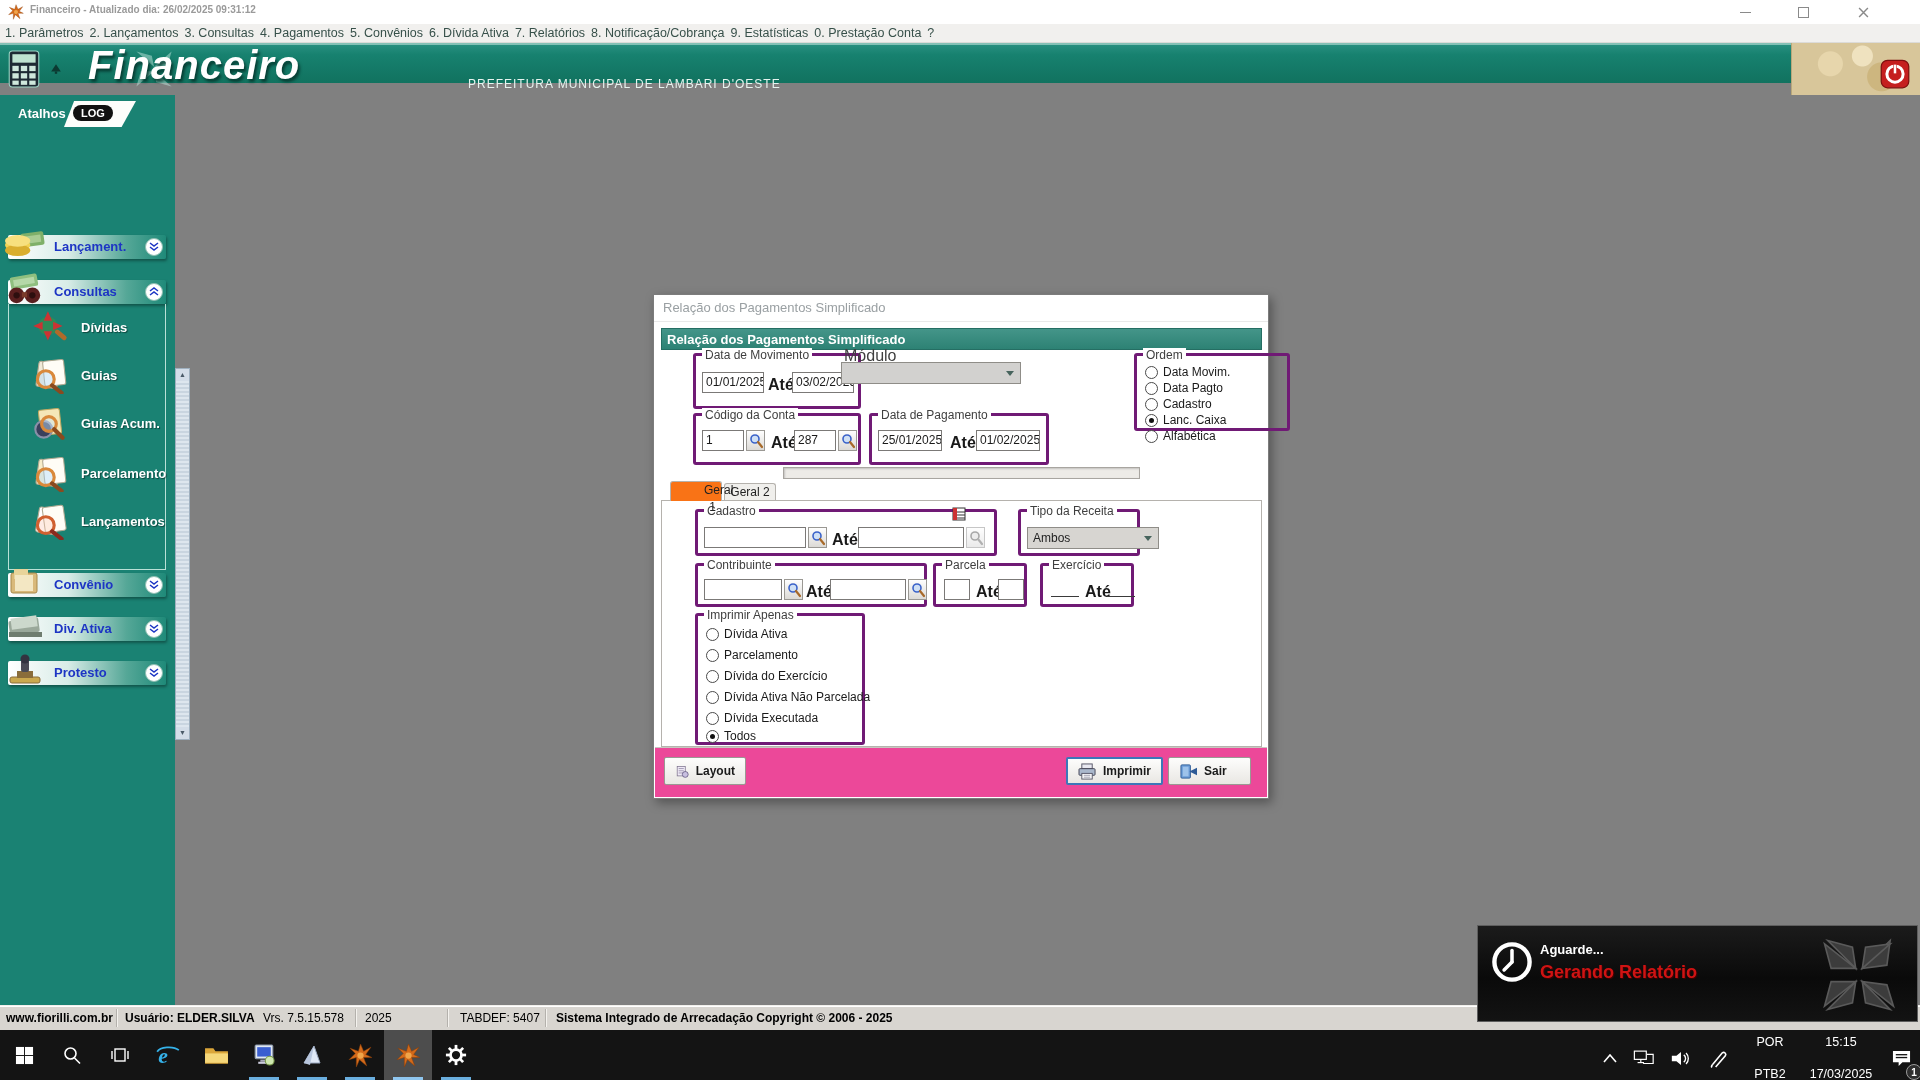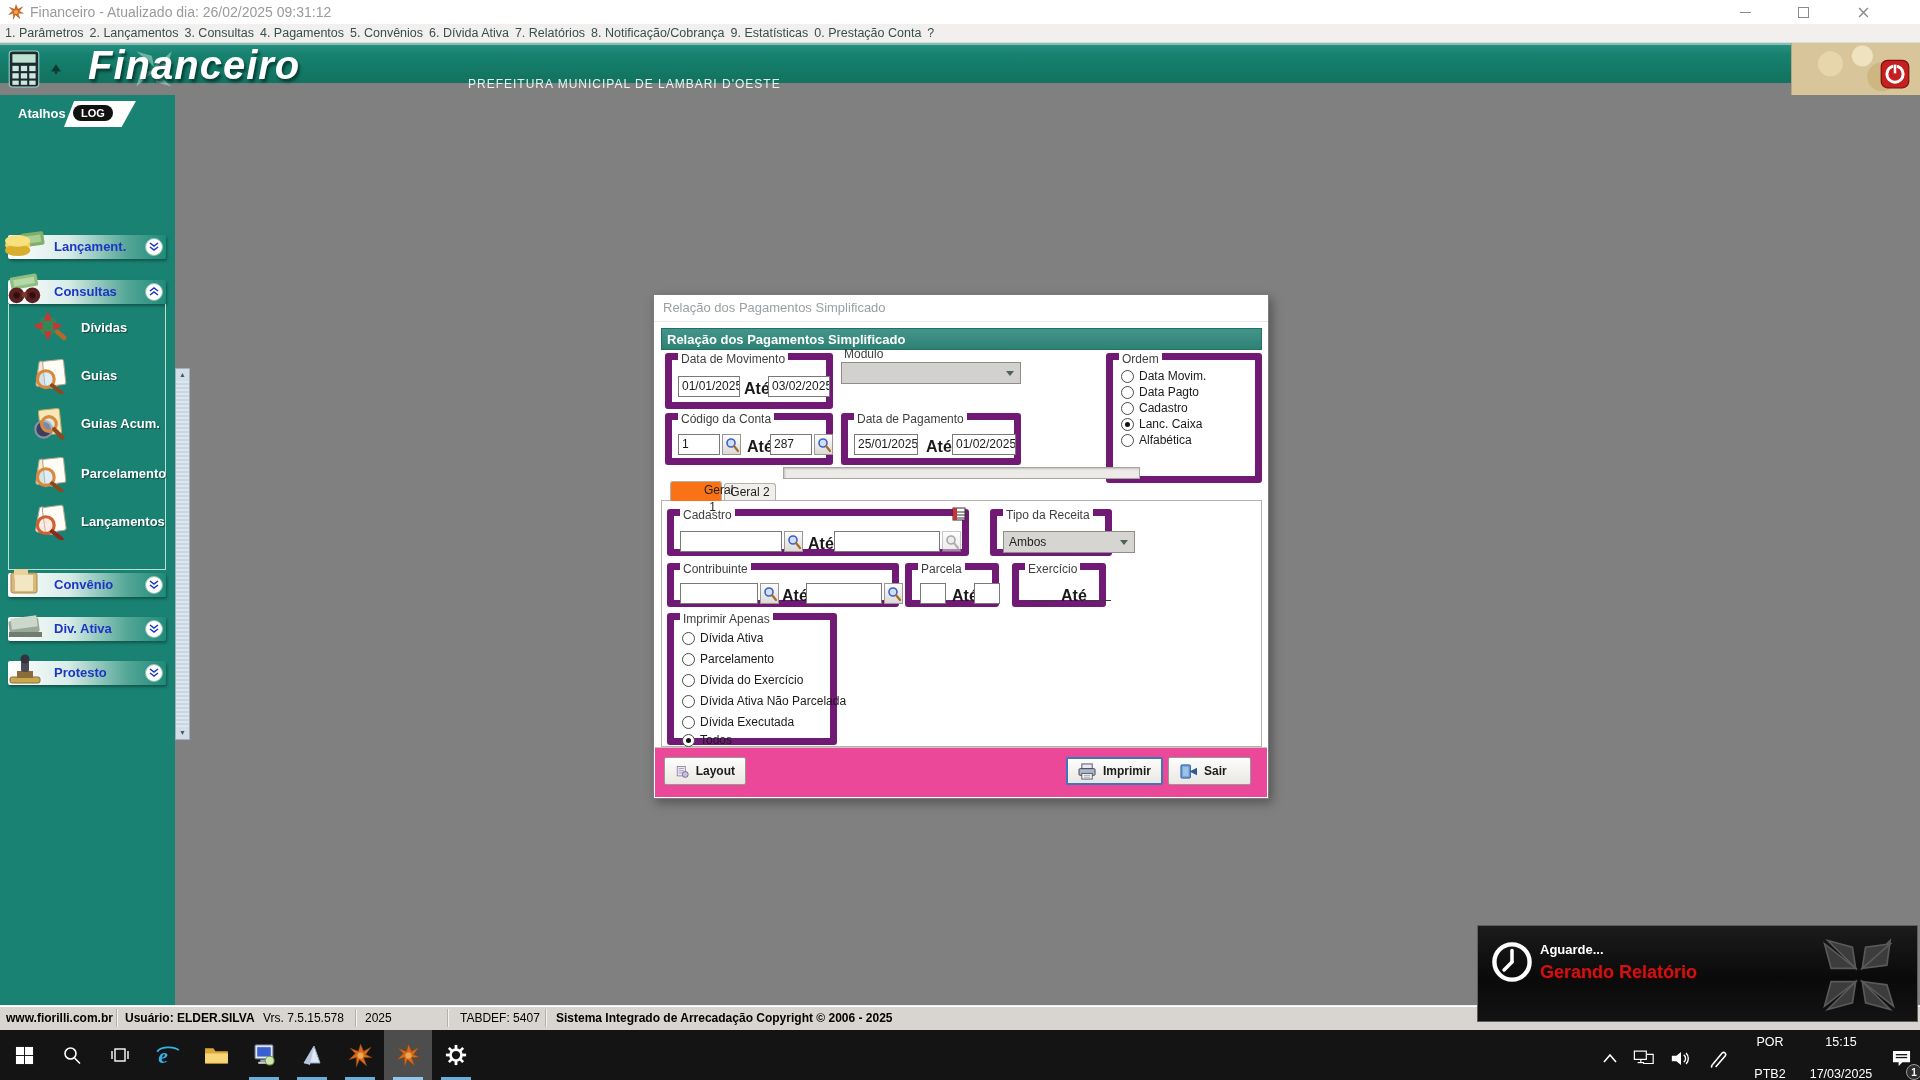--- a/index.html
+++ b/index.html
@@ -1,21 +1,21 @@
 <!DOCTYPE html>
 <html><head>
 <meta charset="utf-8">
 <style>
   html,body{margin:0;padding:0;background:#333;}
   body{width:1920px;height:1080px;overflow:hidden;font-family:"Liberation Sans",sans-serif;}
   .screen{position:relative;width:1920px;height:1080px;background:#808080;overflow:hidden;}
   .abs{position:absolute;}
   
   .titlebar{left:0;top:0;width:1920px;height:24px;background:#ffffff;border-bottom:1px solid #e4e4e4;}
-  .titlebar .ttext{position:absolute;left:30px;top:4px;font-size:14px;color:#9a9a9a;white-space:nowrap;}
+  .titlebar .ttext{position:absolute;left:30px;top:4px;font-size:10px;color:#9a9a9a;white-space:nowrap;font-weight:bold;}
   .wbtn{position:absolute;top:0;width:46px;height:24px;display:flex;align-items:center;justify-content:center;}
   .menubar{left:0;top:24px;width:1920px;height:19px;background:#f1f0ee;border-bottom:1px solid #dcdbd8;display:flex;align-items:center;padding-left:2px;box-sizing:border-box;}
   .menuitem{font-size:12.5px;color:#37504a;padding:0 3px;white-space:nowrap;}
   
   .appheader{left:0;top:43px;width:1920px;height:40px;background:linear-gradient(180deg,#2a9182 0%,#17816f 30%,#11725f 100%);}
   .appheader::before{content:"";position:absolute;left:0;top:0;width:100%;height:2px;background:#bfe3da;opacity:.6;}
   .logo{position:absolute;left:88px;top:0px;font-size:40px;font-weight:bold;font-style:italic;color:#fff;text-shadow:2px 3px 3px rgba(5,50,42,.85);letter-spacing:1px;}
   .logo-pin{position:absolute;left:132px;top:4px;opacity:.5;}
   .subtitle{position:absolute;left:468px;top:34px;font-size:12px;color:#e6f4ef;letter-spacing:1px;white-space:nowrap;}
   .coins{position:absolute;right:0;top:0;width:128px;height:52px;background:
@@ -38,21 +38,21 @@
   .subitem .sico{position:absolute;left:14px;top:2px;width:42px;height:36px;}
   .subitem .slbl{position:absolute;left:66px;top:12px;font-size:13px;font-weight:bold;color:#fff;text-shadow:1px 1px 1px rgba(0,0,0,.45);white-space:nowrap;}
   .vscroll{left:175px;top:368px;width:15px;height:372px;background:repeating-linear-gradient(180deg,#dde6ee 0 2px,#c9d5e0 2px 4px);border:1px solid #9fb0bf;box-sizing:border-box;}
   .vscroll .sarr{position:absolute;left:0;width:13px;height:12px;font-size:7px;color:#4a5a68;text-align:center;line-height:12px;background:#d3dde8;}
   
   .dialog{left:653px;top:294px;width:616px;height:505px;background:#fff;border:1px solid #7c7c7c;box-shadow:3px 4px 10px rgba(0,0,0,.35);box-sizing:border-box;}
   .dlg-title{position:absolute;left:0;top:0;width:100%;height:26px;background:#fff;border-bottom:1px solid #e9e9e9;}
   .dlg-title span{position:absolute;left:9px;top:5px;font-size:13px;color:#9aa0a3;}
   .dlg-strip{position:absolute;left:7px;top:33px;width:601px;height:22px;background:linear-gradient(180deg,#449589 0%,#2d8274 100%);border:1px solid #256e63;box-sizing:border-box;}
   .dlg-strip span{position:absolute;left:5px;top:3px;font-size:13px;font-weight:bold;color:#fff;}
-  .grp{position:absolute;border:7px solid #701a75;border-radius:3px;box-sizing:border-box;}
+  .grp{position:absolute;border:3px solid #701a75;border-radius:3px;box-sizing:border-box;margin-left:28px;}
   .grp .lg{position:absolute;top:-8px;left:6px;background:#fff;padding:0 3px;font-size:12px;color:#3f3f3f;white-space:nowrap;}
   .inp{position:absolute;background:#fff;border:1px solid #7b7977;font-size:12px;color:#1a1a1a;padding:2px 3px 0 3px;box-sizing:border-box;height:21px;white-space:nowrap;overflow:hidden;}
   .ate{position:absolute;font-weight:bold;font-size:16px;color:#1a1a1a;}
   .mag{position:absolute;width:19px;height:21px;background:linear-gradient(#fefefe,#dcdad6);border:1px solid #9a9893;box-sizing:border-box;display:flex;align-items:center;justify-content:center;}
   .mag.dis{opacity:.55;filter:grayscale(1);}
   .rad{position:absolute;width:13px;height:13px;border:1px solid #4a4a4a;border-radius:50%;background:#fff;box-sizing:border-box;}
   .rad.sel::after{content:"";display:block;width:5px;height:5px;background:#111;border-radius:50%;margin:3px 0 0 3px;}
   .radlbl{position:absolute;font-size:12px;color:#1a1a1a;white-space:nowrap;}
   .combo{position:absolute;height:22px;background:#d7d5d1;border:1px solid #8f8d88;box-sizing:border-box;}
   .combo .cval{position:absolute;left:5px;top:3px;font-size:12px;color:#1f1f1f;}
@@ -313,27 +313,27 @@
         <span>Relação dos Pagamentos Simplificado</span>
       </div>
 
     <div class="grp" style="left:11px;top:58px;width:168px;height:56px">
       <span class="lg">Data de Movimento</span>
       <div class="inp" style="left:6px;top:16px;width:62px">01/01/2025</div>
       <span class="ate" style="left:72px;top:20px">Até</span>
       <div class="inp" style="left:96px;top:16px;width:62px">03/02/2025</div>
     </div>
 
-    <span class="abs" style="left:190px;top:52px;font-size:12px;color:#3f3f3f">Módulo</span>
+    <span class="abs" style="left:190px;top:52px;font-size:16px;color:#3f3f3f">Módulo</span>
     <div class="combo" style="left:187px;top:67px;width:180px;background:#d2d1cf">
       <span class="cval"></span>
       <span class="carr"></span>
     </div>
 
-    <div class="grp" style="left:452px;top:58px;width:156px;height:130px">
+    <div class="grp" style="left:452px;top:58px;width:156px;height:78px">
       <span class="lg">Ordem</span>
       <span class="rad" style="left:8px;top:10px"></span>
         <span class="radlbl" style="left:26px;top:9px">Data Movim.</span>
       <span class="rad" style="left:8px;top:26px"></span>
         <span class="radlbl" style="left:26px;top:25px">Data Pagto</span>
       <span class="rad" style="left:8px;top:42px"></span>
         <span class="radlbl" style="left:26px;top:41px">Cadastro</span>
       <span class="rad sel" style="left:8px;top:58px"></span>
         <span class="radlbl" style="left:26px;top:57px">Lanc. Caixa</span>
       <span class="rad" style="left:8px;top:74px"></span>

